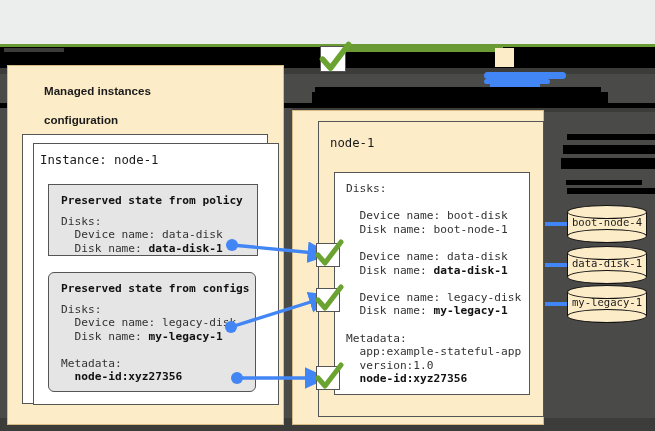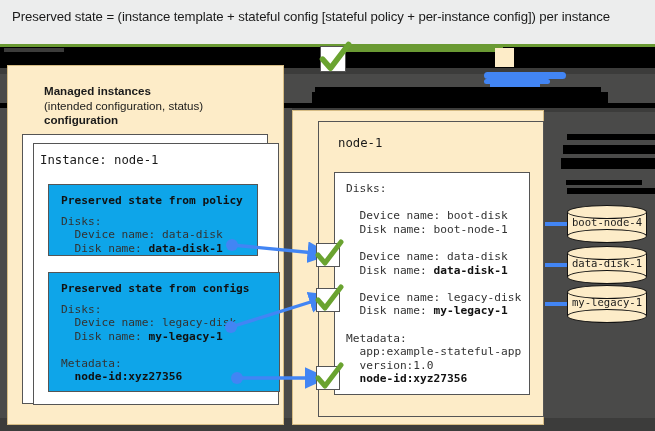--- a/index.html
+++ b/index.html
@@ -53,47 +53,47 @@
     position:absolute;left:33px;top:143px;width:246px;height:262px;
     background:#ffffff;border:1px solid #555;box-sizing:border-box;
   }
   .mono{font-family:"DejaVu Sans Mono","Liberation Mono",monospace;}
   .instance-title{
     position:absolute;left:40px;top:153px;
     font-size:12.3px;color:#1a1a1a;letter-spacing:0px;text-align:right;
   }
 
   .inner-box{
-    position:absolute;background:#0ea5e9;border:1px solid #555;
+    position:absolute;background:#e5e5e5;border:1px solid #555;
     box-sizing:border-box;
   }
   .inner-box .hd{
     position:absolute;left:12px;top:9px;font-size:11.2px;font-weight:bold;
     color:#111;letter-spacing:0px;white-space:nowrap;
   }
   .inner-box .body{
     position:absolute;left:12px;font-size:11.2px;line-height:13.4px;
     color:#333;white-space:pre;
   }
   .inner-box .body b{color:#111;font-weight:bold;}
 
   .box-policy{left:48px;top:184px;width:210px;height:72px;}
-  .box-configs{left:48px;top:272px;width:232px;height:120px;}
+  .box-configs{left:48px;top:272px;width:208px;height:120px;border-radius:6px;}
 
   
   .panel-right{
     position:absolute;left:292px;top:110px;width:252px;height:315px;
     background:#fdecc8;border:1px solid #d6bc84;box-sizing:border-box;
   }
   .panel-right-inner{
     position:absolute;left:318px;top:121px;width:226px;height:296px;
     background:#fdecc8;border:1px solid #555;box-sizing:border-box;
   }
   .node-title{
-    position:absolute;left:330px;top:136px;font-size:12.3px;color:#1a1a1a;margin-left:8px;
+    position:absolute;left:330px;top:136px;font-size:12.3px;color:#1a1a1a;
   }
   .node-detail{
     position:absolute;left:334px;top:172px;width:196px;height:223px;
     background:#ffffff;border:1px solid #555;box-sizing:border-box;
   }
   .node-detail .body{
     position:absolute;left:11px;top:9px;font-size:11.2px;line-height:13.6px;
     color:#333;white-space:pre;
   }
   .node-detail .body b{color:#111;font-weight:bold;}
@@ -169,26 +169,25 @@
 
   <div class="redact" style="left:567px;top:134px;width:88px;height:6px;"></div>
   <div class="redact" style="left:563px;top:145px;width:92px;height:9px;"></div>
   <div class="redact" style="left:561px;top:158px;width:94px;height:11px;"></div>
   <div class="redact" style="left:566px;top:180px;width:76px;height:5px;"></div>
   <div class="redact" style="left:567px;top:188px;width:88px;height:6px;"></div>
 
   <div class="redact-grey" style="left:0;top:418px;width:655px;height:13px;"></div>
 
   <div class="caption-band"></div>
-  <div class="caption-text">Preserved state = (instance template + stateful config [stateful policy + per-instance config]) per instance</div>
 
   <div class="panel-left"></div>
   <div class="panel-left-title">
     <b>Managed instances</b><br>
-    <span>(intended configuration, status)</span><br>
+    <br>
     <b>configuration</b>
   </div>
 
   <div class="card-back"></div>
   <div class="card-front"></div>
   <div class="instance-title mono">Instance: node-1</div>
 
   <div class="inner-box box-policy">
     <div class="hd mono">Preserved state from policy</div>
     <div class="body mono" style="top:30px;"><span>Disks:

